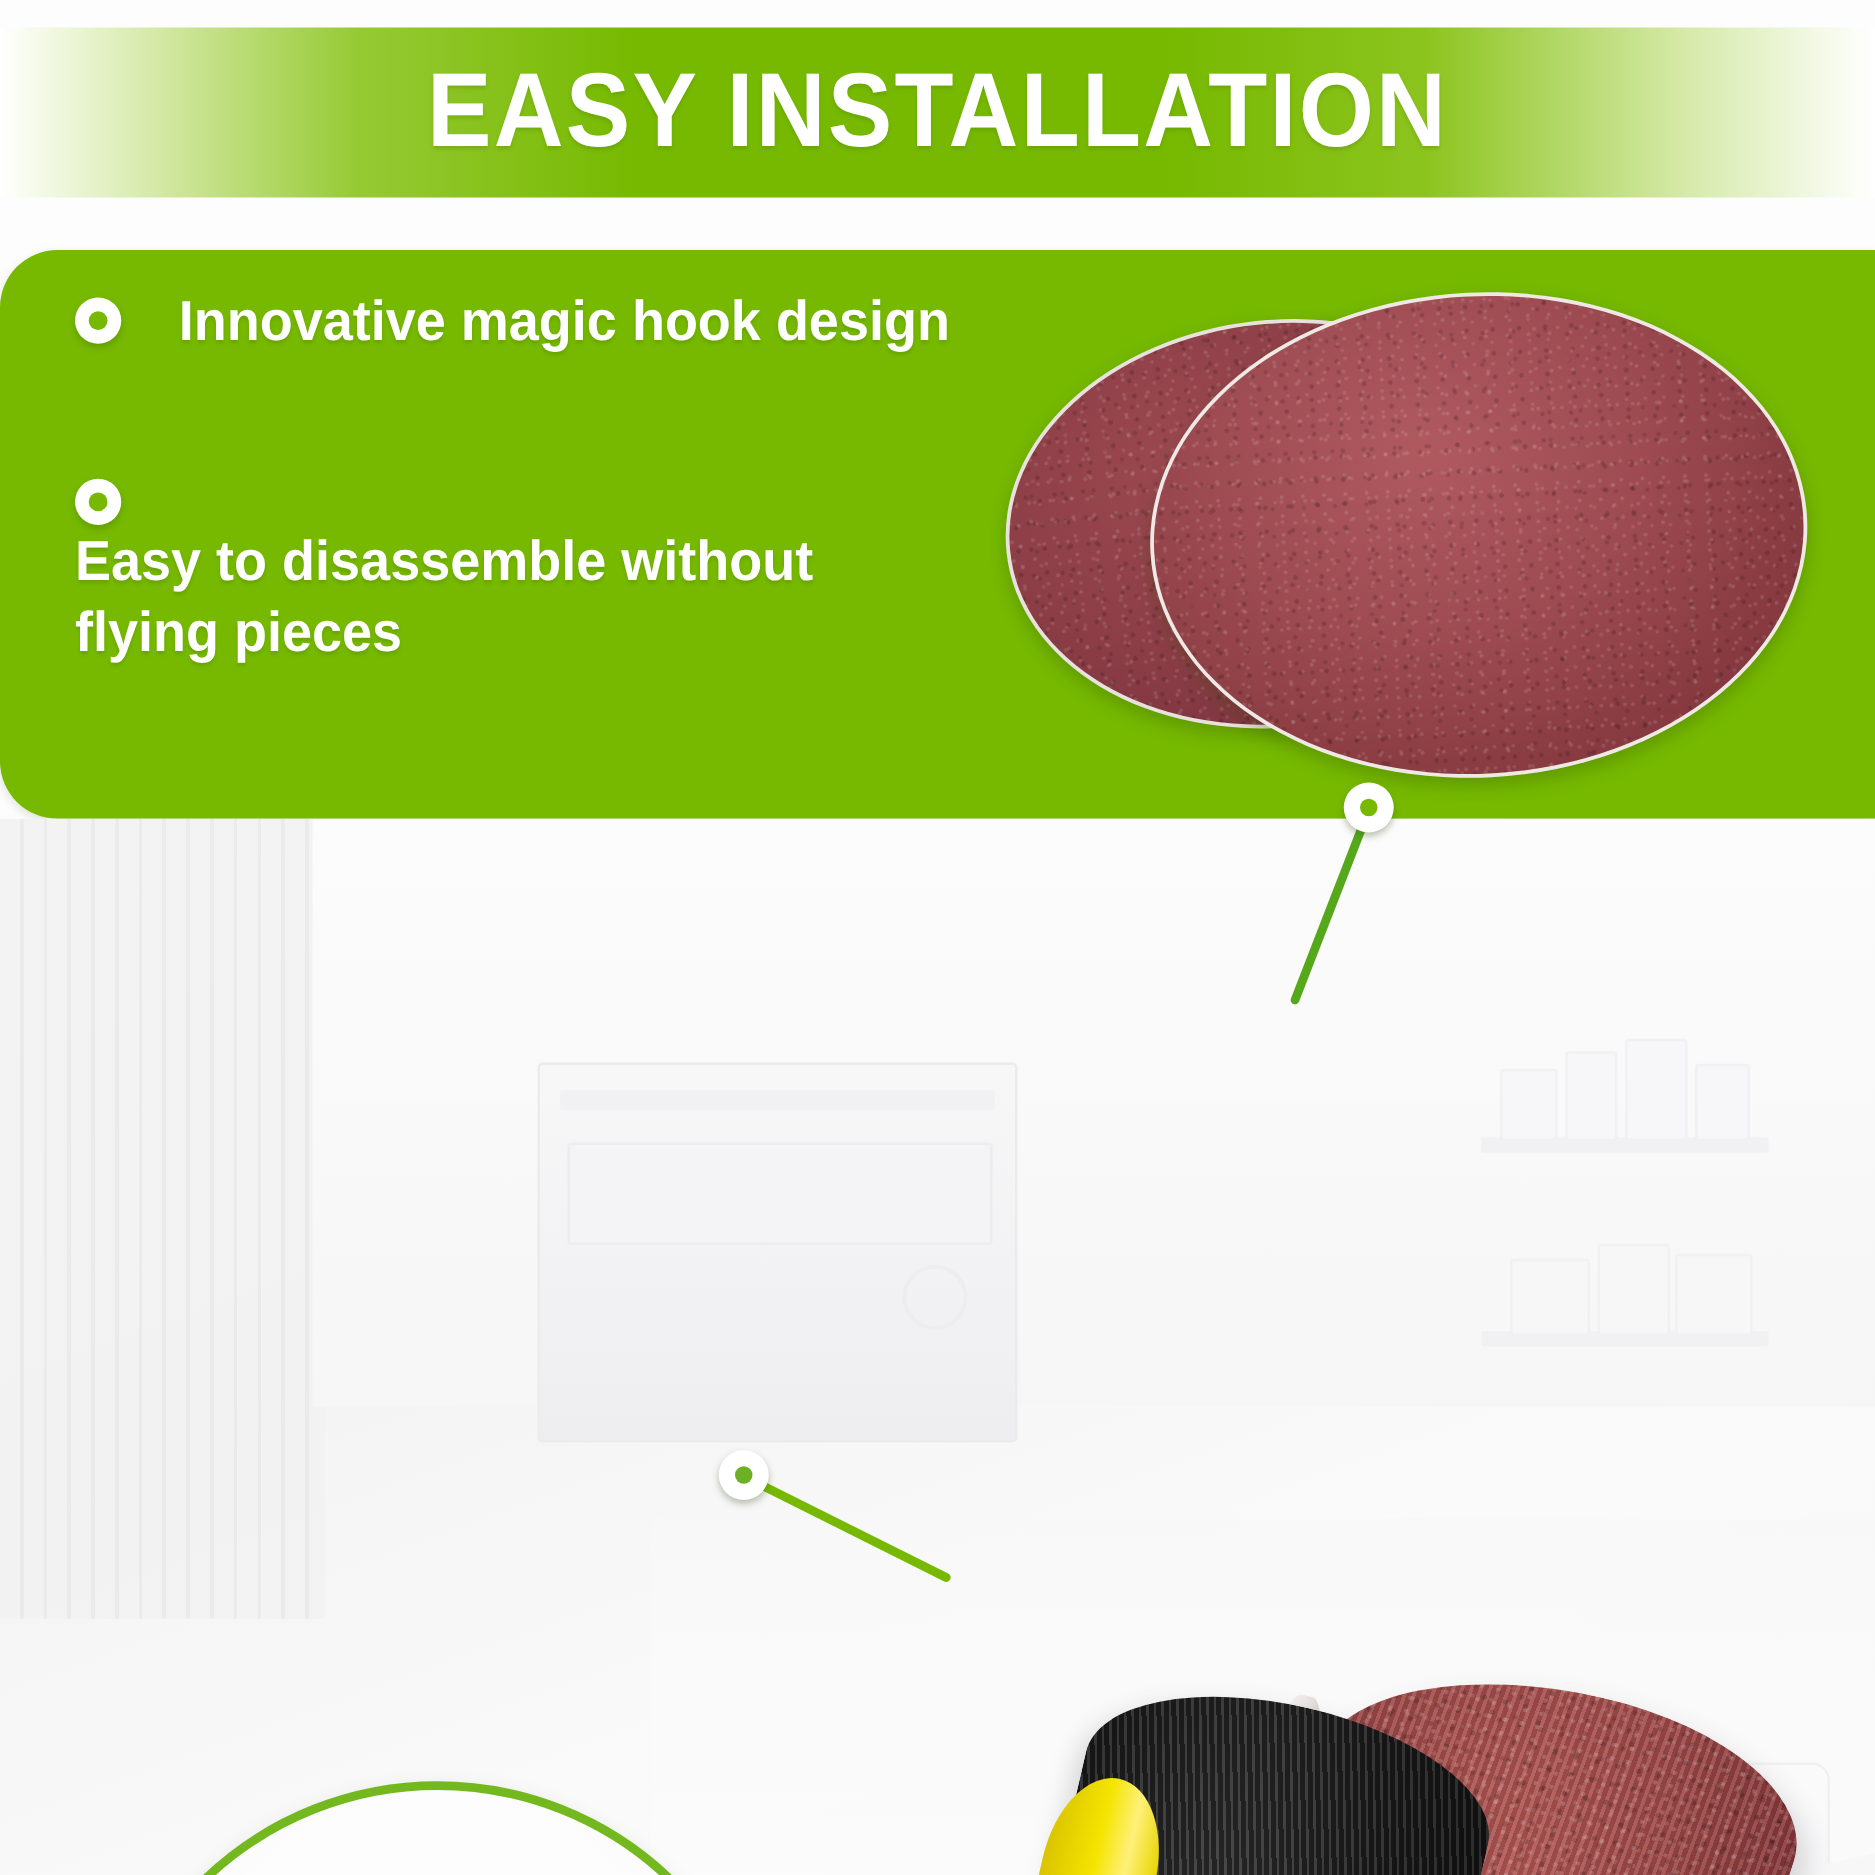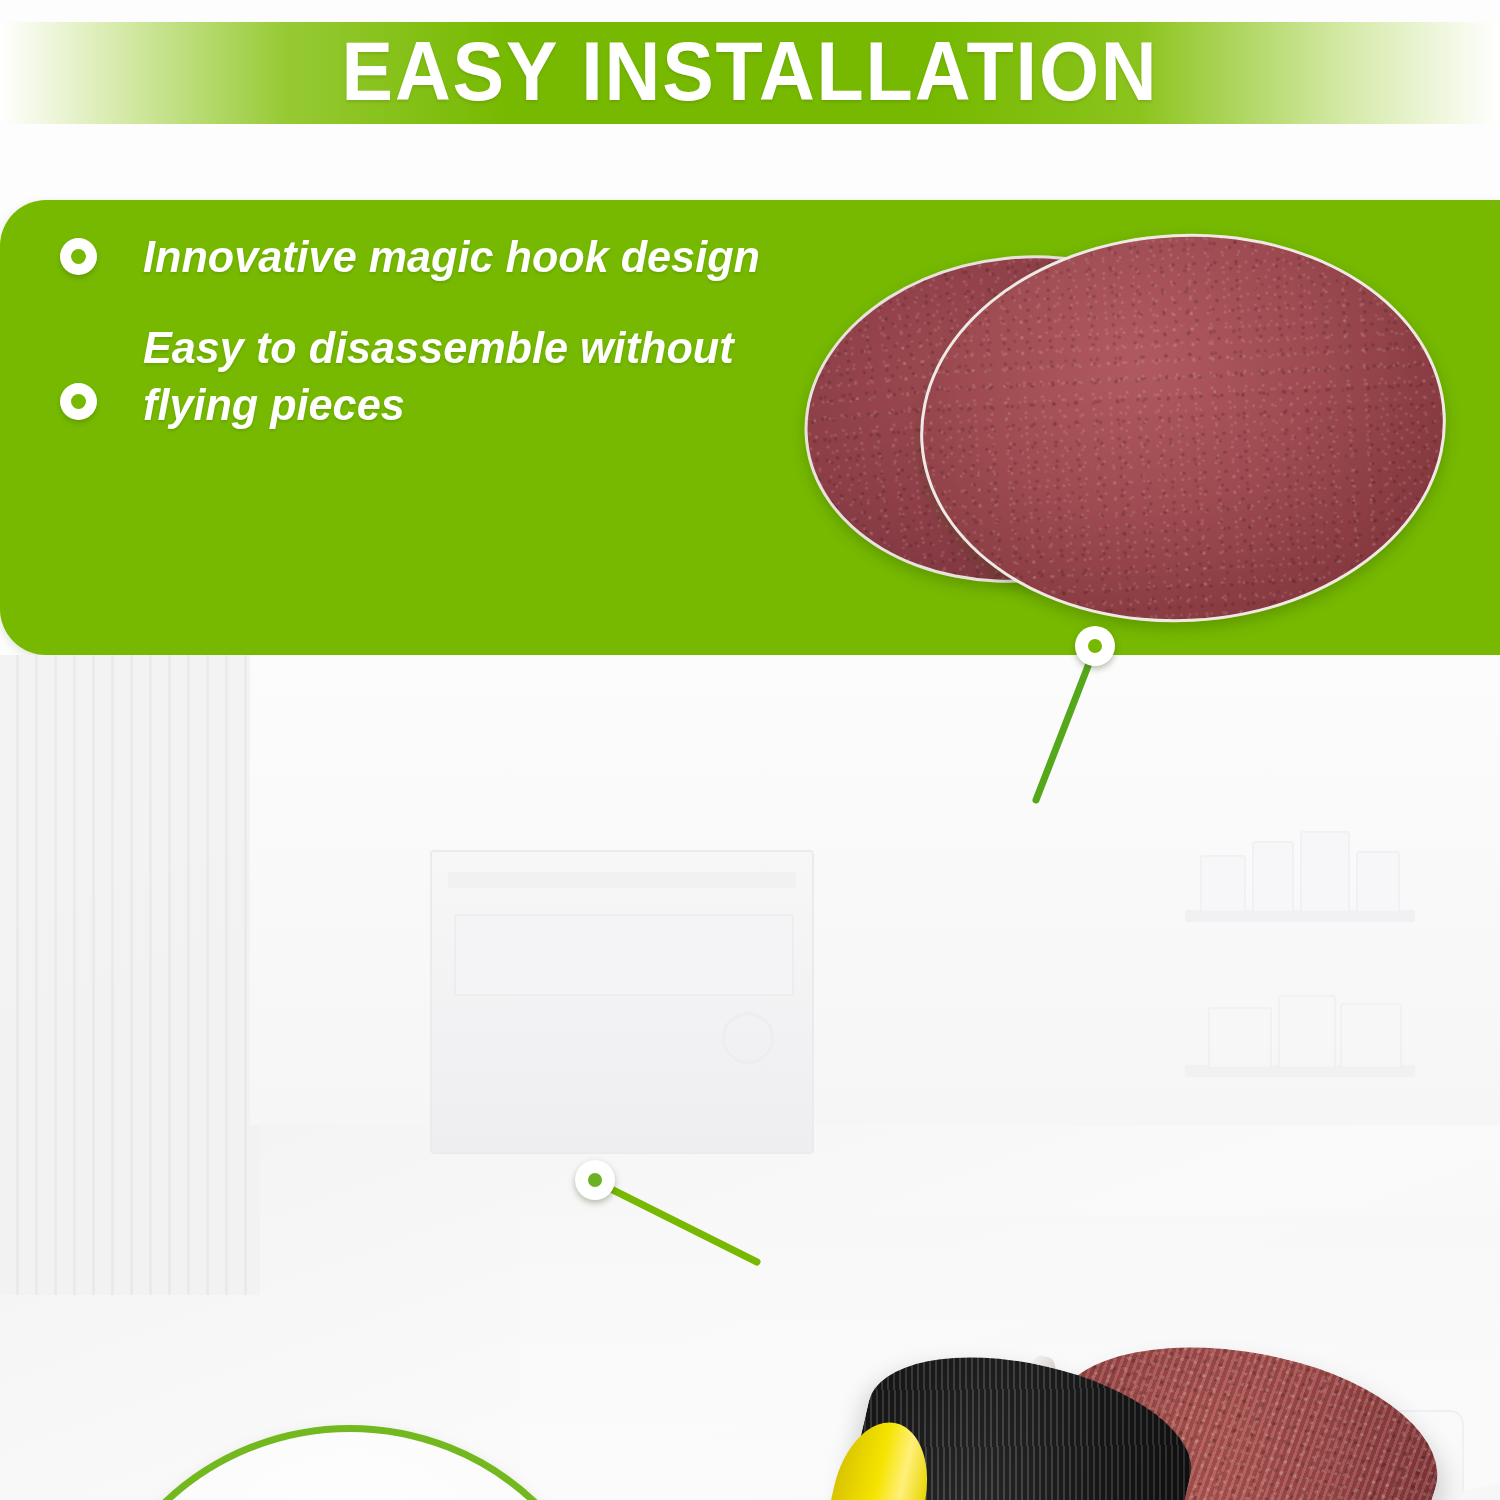--- a/index.html
+++ b/index.html
@@ -6,21 +6,21 @@
   body{
     width:1500px;height:1500px;
     background:#ffffff;
     font-family:"Liberation Sans", sans-serif;
     overflow:hidden;
   }
   .page{position:relative;width:1500px;height:1500px;overflow:hidden;background:#fdfdfd;}
 
   
   .header-banner{
-    position:absolute;left:0;top:22px;width:1500px;height:102px;
+    position:absolute;left:0;top:22px;width:1500px;height:136px;
     background:linear-gradient(to right,
         rgba(255,255,255,1) 0%,
         rgba(214,234,170,1) 8%,
         rgba(150,202,52,1) 19%,
         rgba(118,185,0,1) 34%,
         rgba(118,185,0,1) 62%,
         rgba(140,196,30,1) 76%,
         rgba(214,234,170,1) 90%,
         rgba(255,255,255,1) 100%);
     display:flex;align-items:center;justify-content:center;
@@ -39,30 +39,29 @@
   }
 
   
   .feature-panel{
     position:absolute;left:0;top:200px;width:1500px;height:455px;
     background:#76b900;
     border-radius:0 0 0 46px;
     border-top-left-radius:46px;
     box-shadow:0 3px 8px rgba(120,140,90,0.22);
     overflow:hidden;
-    font-style:italic;
   }
   .feature-list{
     position:absolute;left:60px;top:28px;width:740px;
   }
   .feature-item{
     display:flex;align-items:flex-start;
     margin-bottom:34px;
   }
-  .feature-item:last-child{margin-bottom:0;}
+  .feature-item:last-child{margin-bottom:0;flex-direction:column;}
   .bullet-ring{
     flex:0 0 auto;
     width:37px;height:37px;border-radius:50%;
     background:#ffffff;
     box-shadow:0 3px 5px rgba(60,90,0,0.30);
     position:relative;
     margin-right:46px;
   }
   .bullet-ring::after{
     content:"";position:absolute;left:11px;top:11px;

